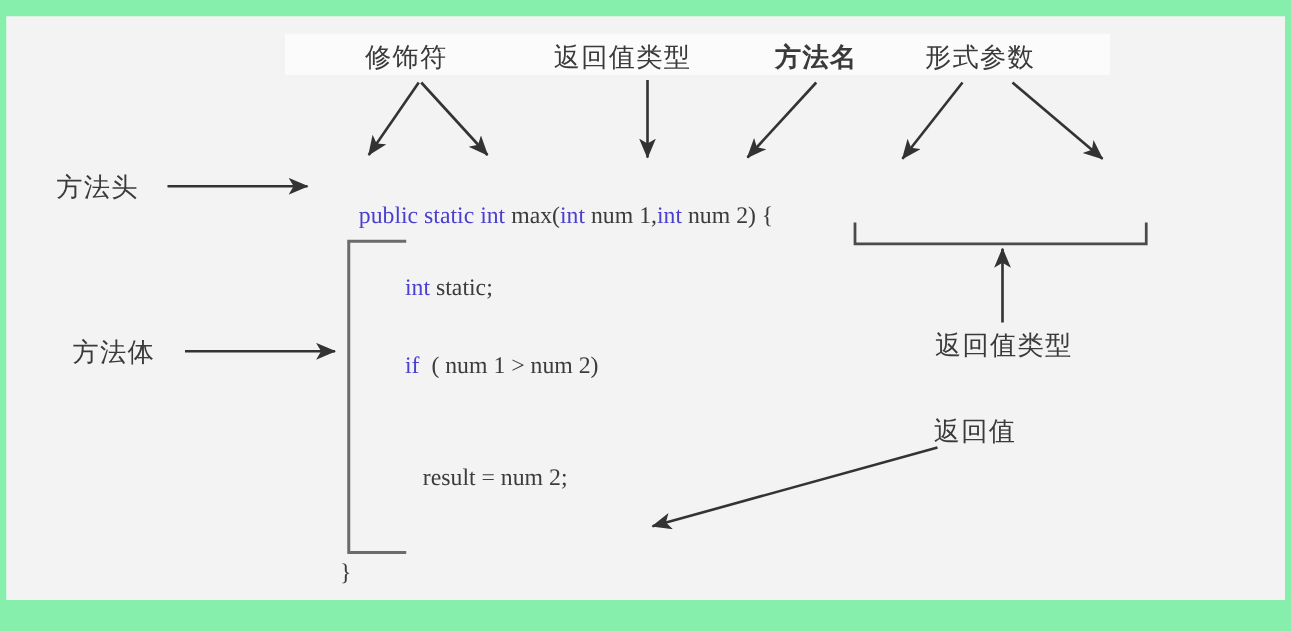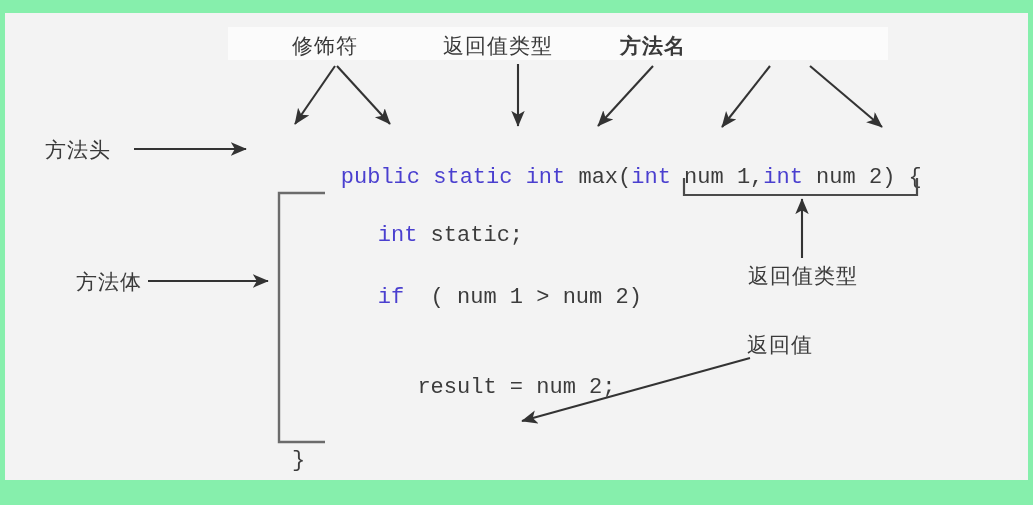--- a/index.html
+++ b/index.html
@@ -34,26 +34,25 @@
   .cn {
     position: absolute;
     font-family: "Liberation Sans", sans-serif;
     font-size: 21px;
     color: #3a3a3a;
     white-space: nowrap;
     letter-spacing: 1px;
   }
   .code {
     position: absolute;
-    font-family: Liberation Mono, monospace;
-    font-size: 22px;
+    font-family: Liberation Serif, serif;
+    font-size: 19px;
     color: #3c3c3c;
     white-space: pre;
     letter-spacing: 0px;
-    margin-left: 20px;
   }
   .kw { color: #4a3fcf; }
   svg.overlay {
     position: absolute;
     left: 0;
     top: 0;
     width: 1033px;
     height: 505px;
     pointer-events: none;
   }
@@ -62,23 +61,24 @@
 <body>
 
 <div id="canvas">
 
   <div id="plate"></div>
   <div id="labelband"></div>
 
   <div class="cn" style="left:292px; top:32px;">修饰符</div>
   <div class="cn" style="left:443px; top:32px;">返回值类型</div>
   <div class="cn" style="left:620px; top:32px;font-weight:bold;">方法名</div>
+  <div class="cn" style="left:740px; top:32px;">形式参数</div>
 
   <div class="cn" style="left:45px; top:136px;font-family:Liberation Mono, monospace;">方法头</div>
-  <div class="cn" style="left:76px; top:268px;">方法体</div>
+  <div class="cn" style="left:58px; top:268px;">方法体</div>
 
   <div class="cn" style="left:748px; top:262px;">返回值类型</div>
   <div class="cn" style="left:747px; top:331px;">返回值</div>
 
   <div class="code" style="left:268px; top:140px;">
     <span class="kw">public</span><span> </span><span class="kw">static</span><span> </span><span class="kw">int</span><span> max(</span><span class="kw">int</span><span> num 1,</span><span class="kw">int</span><span> num 2) {</span>
   </div>
 
   <div class="code" style="left:305px; top:198px;">
     <span class="kw">int</span><span> static;</span>

